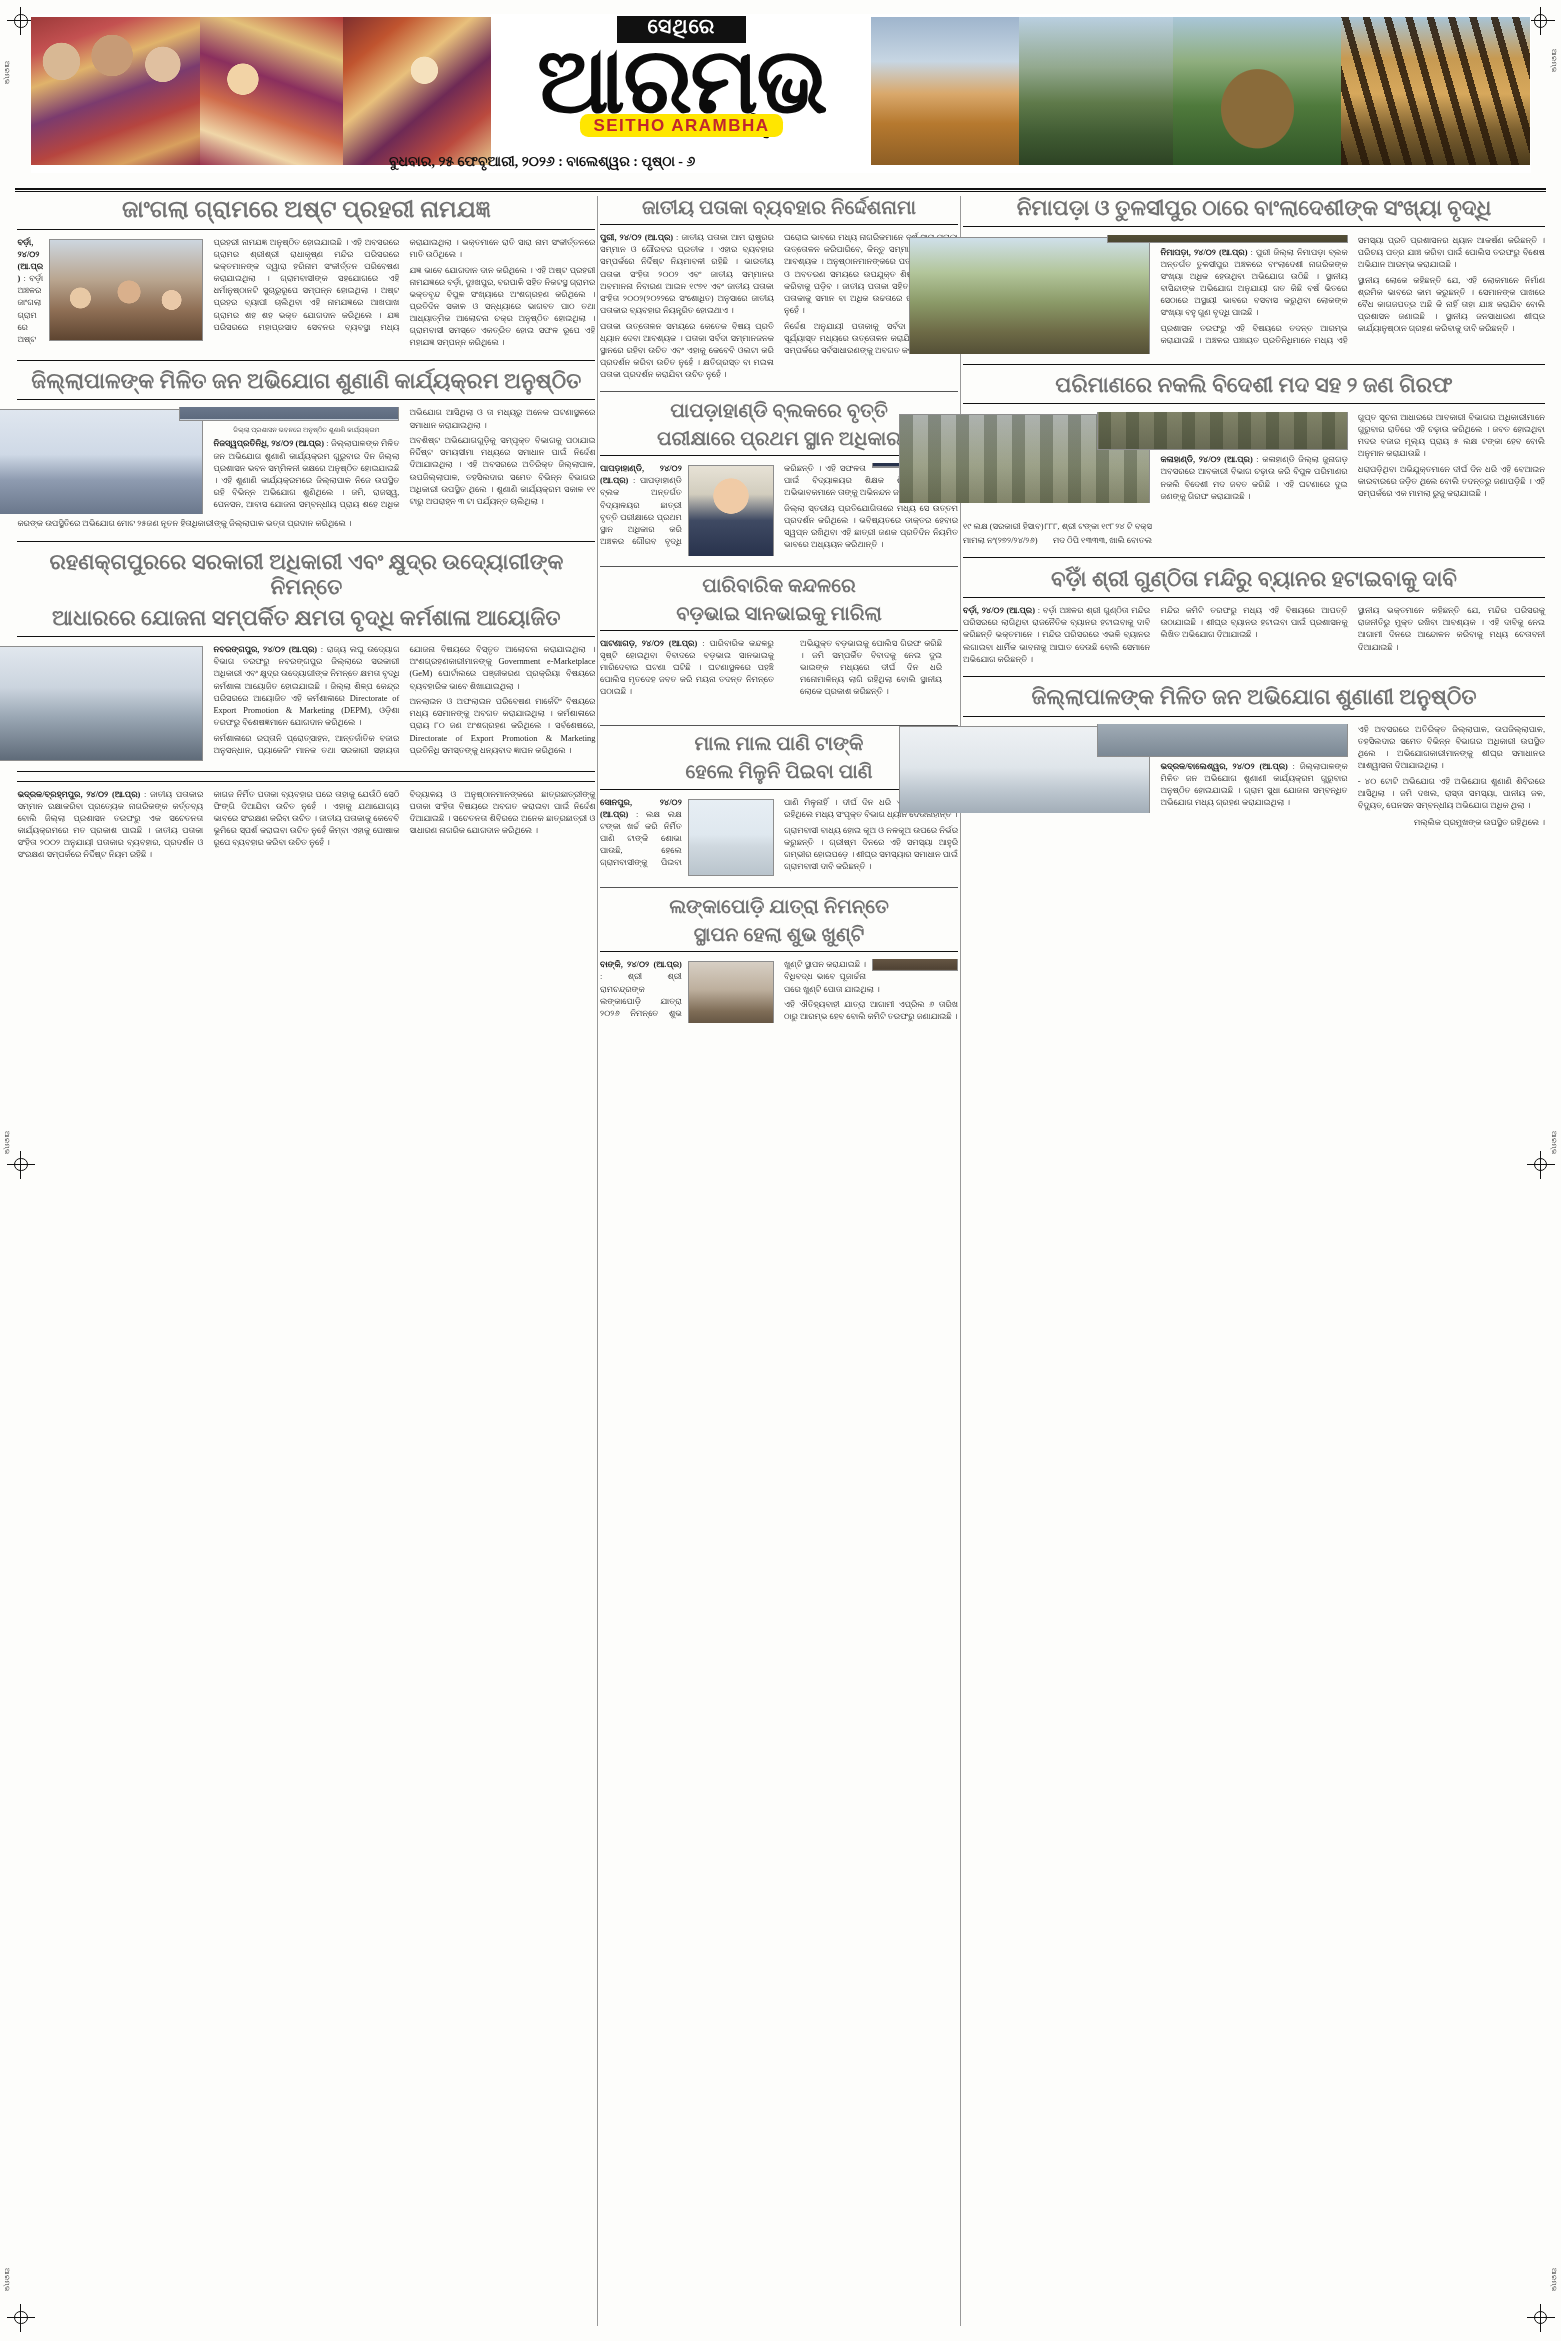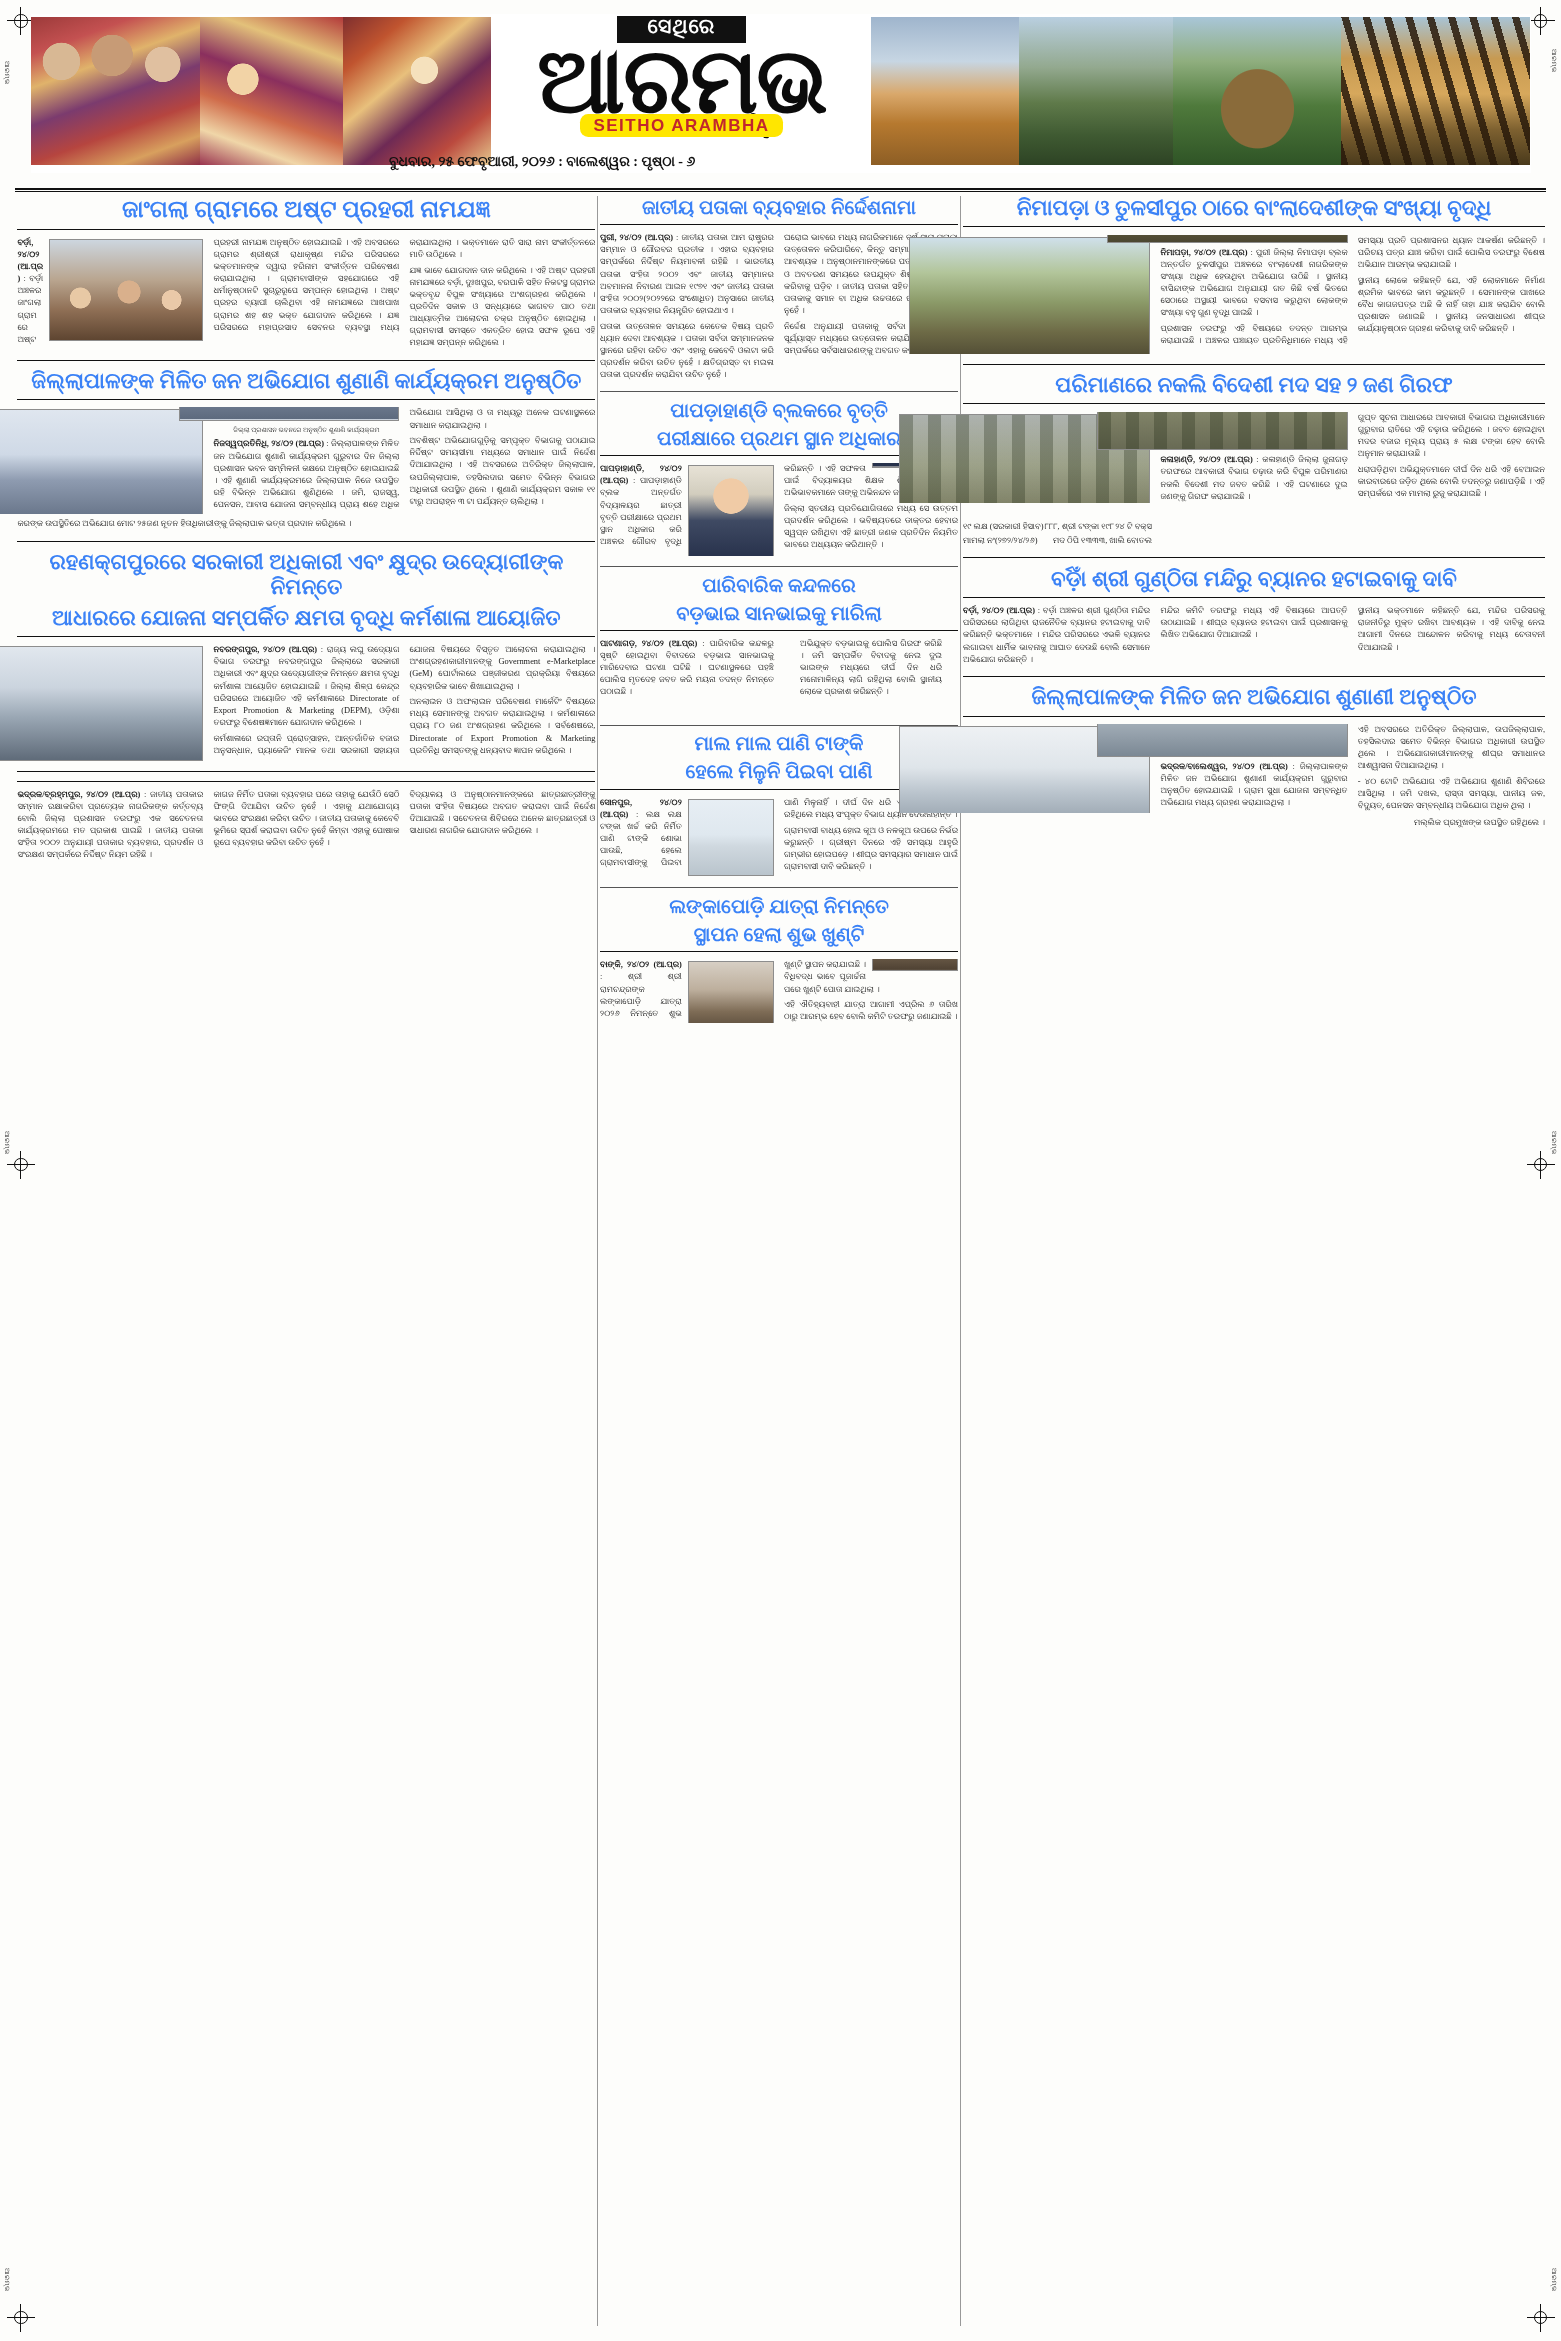--- a/index.html
+++ b/index.html
@@ -125,21 +125,21 @@
   .col-left  { left:17.4px;   width:578px; }
   .col-mid   { left:600px; width:358px; }
   .col-right { left:963px; width:582px; }
 
   .vrule { position:absolute; top:196px; width:0.5px; background:#999; height:2130px; }
   .vr-1 { left:597px; }
   .vr-2 { left:960px; }
 
   h2.hl {
     font-family:"Liberation Serif", serif;
-    font-weight:bold; color:#3b82f6;
+    font-weight:bold; color:#737373;
     margin:0 0 5.1px 0; text-align:center; line-height:1.18;
   }
   .hl-xl { font-size:23.5px; }
   .hl-lg { font-size:21.5px; }
   .hl-md { font-size:19.5px; }
 
   .hl-rule { height:1px; background:#111; margin:0 0 7.2px 0; }
 
   .body-txt {
     font-family:"Liberation Serif", serif;
@@ -401,21 +401,21 @@
       </div>
     </div>
 
     <div class="hsep"></div>
 
     <div class="blk">
       <h2 class="hl hl-lg">ପରିମାଣରେ ନକଲି ବିଦେଶୀ ମଦ ସହ ୨ ଜଣ ଗିରଫ</h2>
       <div class="hl-rule"></div>
       <div class="body-txt subcols-3">
         <div class="photo pic-police inline-r" style="width:251px;height:128px;"></div>
-        <p style="margin:0 0 3.6px 0;"><span class="lead">କଳାହାଣ୍ଡି, ୨୪/୦୨ (ଆ.ପ୍ର)</span> : <span>କଳାହାଣ୍ଡି ଜିଲ୍ଲା ଜୁନାଗଡ଼ ତରଫରେ ଆବକାରୀ ବିଭାଗ ଚଢ଼ାଉ କରି ବିପୁଳ ପରିମାଣର ନକଲି ବିଦେଶୀ ମଦ ଜବତ କରିଛି । ଏହି ଘଟଣାରେ ଦୁଇ ଜଣଙ୍କୁ ଗିରଫ କରାଯାଇଛି ।</span></p>
+        <p style="margin:0 0 3.6px 0;"><span class="lead">କଳାହାଣ୍ଡି, ୨୪/୦୨ (ଆ.ପ୍ର)</span> : <span>କଳାହାଣ୍ଡି ଜିଲ୍ଲା ଜୁନାଗଡ଼ ଅବସରରେ ଆବକାରୀ ବିଭାଗ ଚଢ଼ାଉ କରି ବିପୁଳ ପରିମାଣର ନକଲି ବିଦେଶୀ ମଦ ଜବତ କରିଛି । ଏହି ଘଟଣାରେ ଦୁଇ ଜଣଙ୍କୁ ଗିରଫ କରାଯାଇଛି ।</span></p>
         <p style="margin:0 0 3.6px 0;">ଗୁପ୍ତ ସୂଚନା ଆଧାରରେ ଆବକାରୀ ବିଭାଗର ଅଧିକାରୀମାନେ ଗୁରୁବାର ରାତିରେ ଏହି ଚଢ଼ାଉ କରିଥିଲେ । ଜବତ ହୋଇଥିବା ମଦର ବଜାର ମୂଲ୍ୟ ପ୍ରାୟ ୫ ଲକ୍ଷ ଟଙ୍କା ହେବ ବୋଲି ଅନୁମାନ କରାଯାଉଛି ।</p>
         <p style="margin:0;">ଧରାପଡ଼ିଥିବା ଅଭିଯୁକ୍ତମାନେ ଦୀର୍ଘ ଦିନ ଧରି ଏହି ବେଆଇନ କାରବାରରେ ଜଡ଼ିତ ଥିଲେ ବୋଲି ତଦନ୍ତରୁ ଜଣାପଡ଼ିଛି । ଏହି ସମ୍ପର୍କରେ ଏକ ମାମଲା ରୁଜୁ କରାଯାଇଛି ।</p>
       </div>
       <div class="body-txt" style="display:flex; gap:1px; margin-top:18px;">
         <span>୧୯ ଲକ୍ଷ (ସରକାରୀ ହିସାବ)</span>
         <span>୮୮୮, ଶ୍ରୀ ଟଙ୍କା ୧୯୮</span>
         <span>୨୪ ଟି ବକ୍ସ</span>
       </div>
       <div class="body-txt" style="display:flex; gap:15.4px; margin-top:2px;">
         <span>ମାମଲା ନଂ(୨୭୨/୨୪/୨୬)</span>

